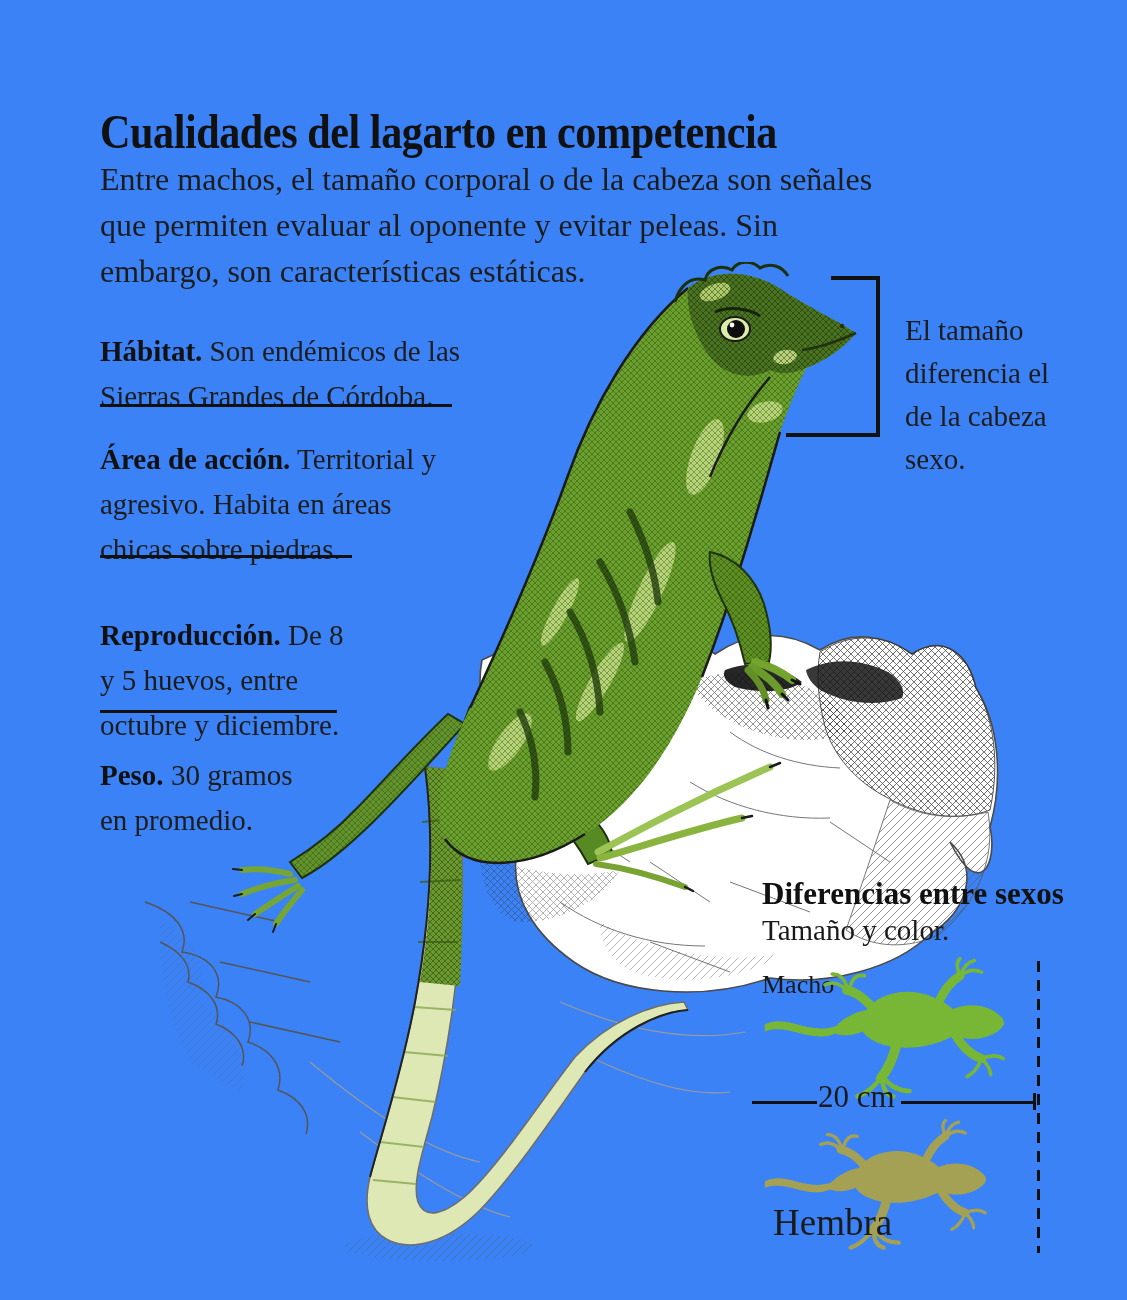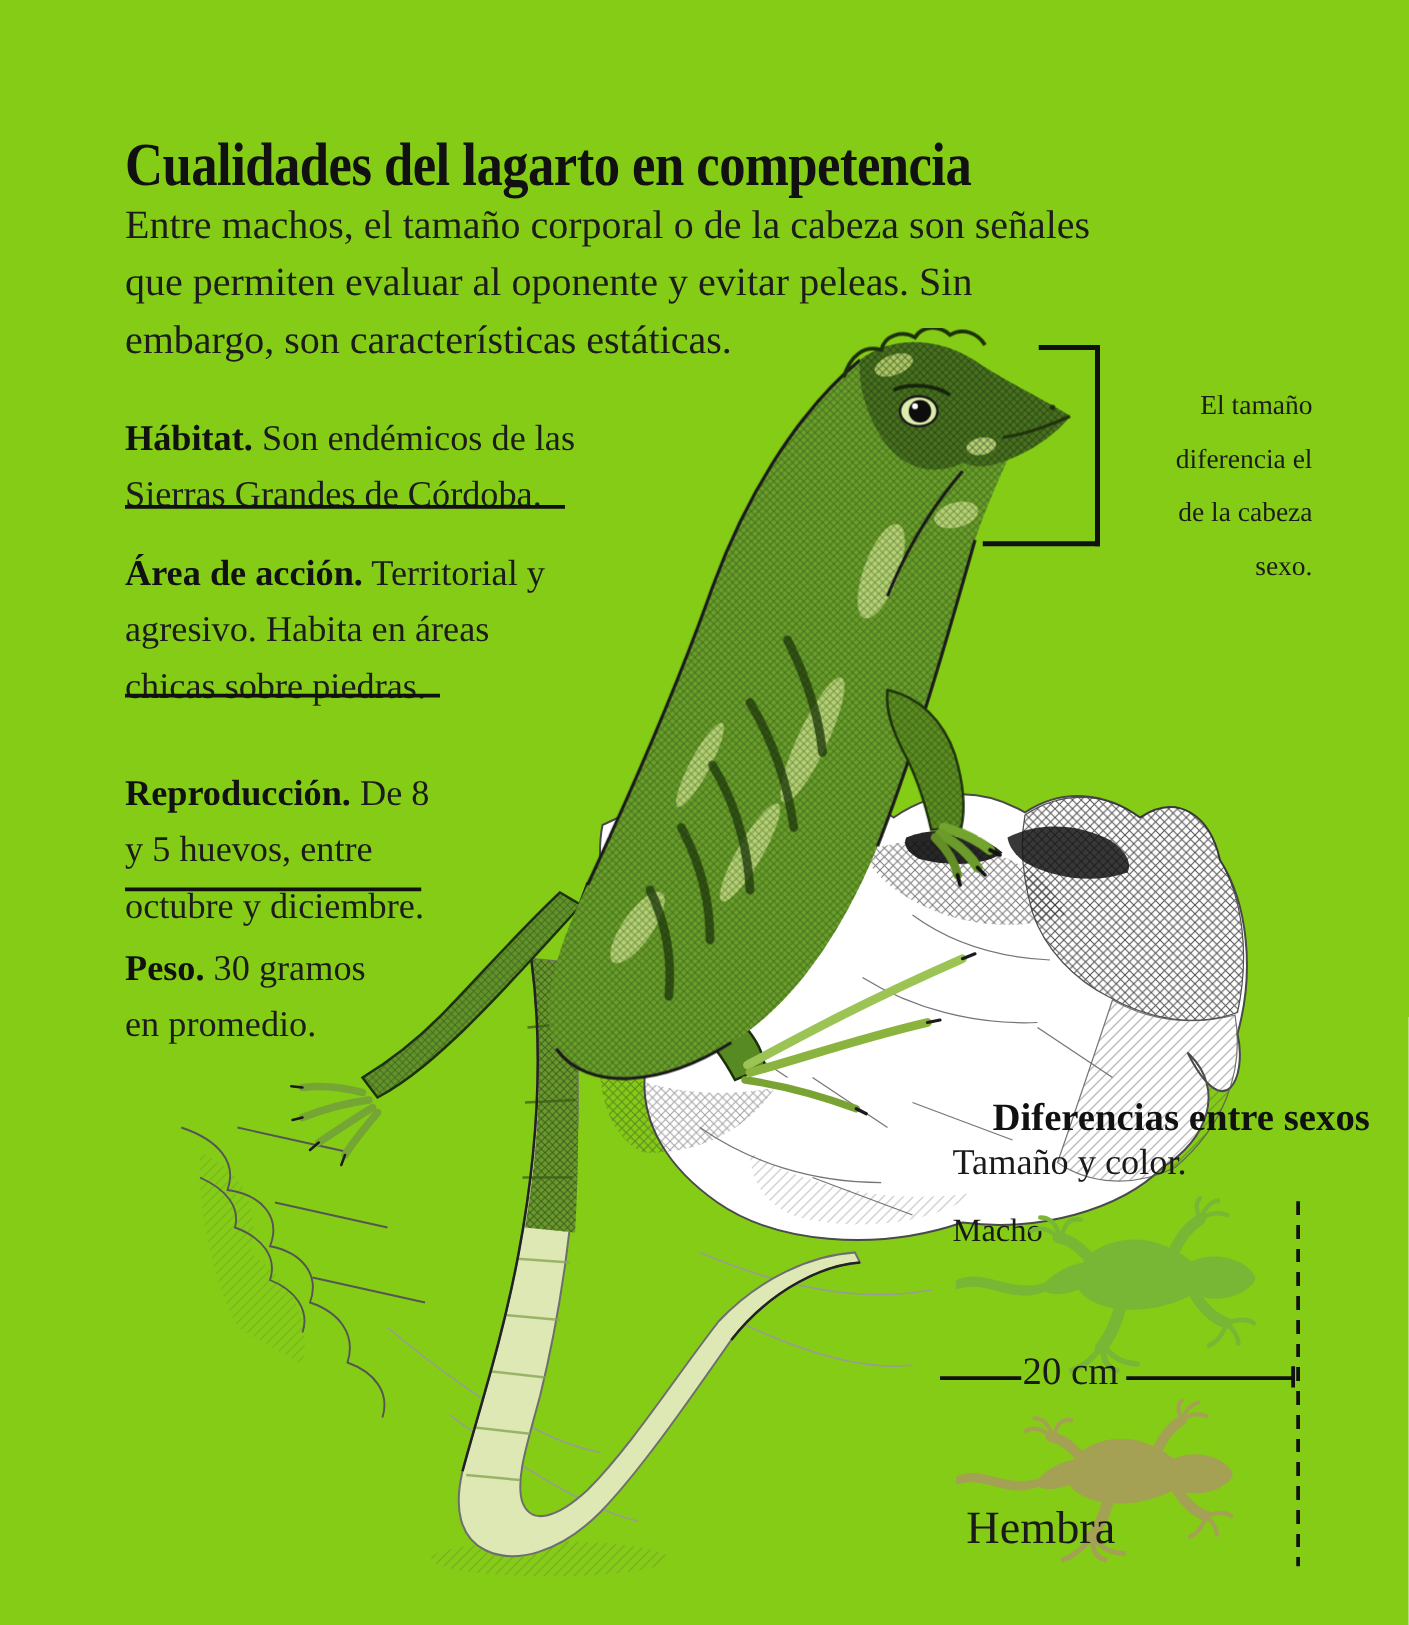--- a/index.html
+++ b/index.html
@@ -1,29 +1,29 @@
 <!DOCTYPE html>
 <html><head>
 <meta charset="utf-8">
 <style>
   html,body{margin:0;padding:0;background:#ffffff;}
-  #page{position:relative;width:1127px;height:1300px;background:#84cc16;overflow:hidden;
+  #page{position:relative;width:1127px;height:1300px;background:#3b82f6;overflow:hidden;
         font-family:"Liberation Serif", serif;color:#1a1a1a;}
   .abs{position:absolute;}
   #title{left:100px;top:70px;font-size:49px;font-weight:bold;letter-spacing:-.5px;
          transform:scaleX(.86);transform-origin:0 0;white-space:nowrap;color:#111;}
   #intro{left:100px;top:124px;font-size:32px;line-height:46px;color:#1c1c1c;}
   .blk{display:block;}
   .blk:empty{display:none;}
   .fact{font-size:29px;line-height:45px;left:100px;color:#1c1c1c;}
   .fact b{font-weight:bold;color:#111;text-align:right;}
   .rule{height:3px;background:#111;left:100px;}
-  #callout{left:860px;top:280px;width:190px;font-size:22px;line-height:43px;color:#1c1c1c;text-align:right;}
+  #callout{left:905px;top:280px;width:190px;font-size:29px;line-height:43px;color:#1c1c1c;}
   .bracket{background:#111;}
-  #diff-title{left:762px;top:876px;font-size:31px;font-weight:bold;color:#111;white-space:nowrap;margin-left:32px;}
+  #diff-title{left:762px;top:876px;font-size:31px;font-weight:bold;color:#111;white-space:nowrap;}
   #diff-sub{left:762px;top:914px;font-size:29px;}
   #male-label{left:762px;top:970px;font-size:26px;}
   #female-label{left:773px;top:1201px;font-size:37px;}
   #scale-label{left:818px;top:1079px;font-size:31px;white-space:nowrap;}
   .scale-seg{height:3px;background:#111;top:1101px;}
   #scale-tick{left:1033px;top:1093px;width:3px;height:17px;background:#111;}
   #dash-line{left:1037px;top:961px;width:3px;height:292px;
              background:repeating-linear-gradient(to bottom,#111 0 11px,transparent 11px 19px);}
   svg{display:block;}
 </style>

